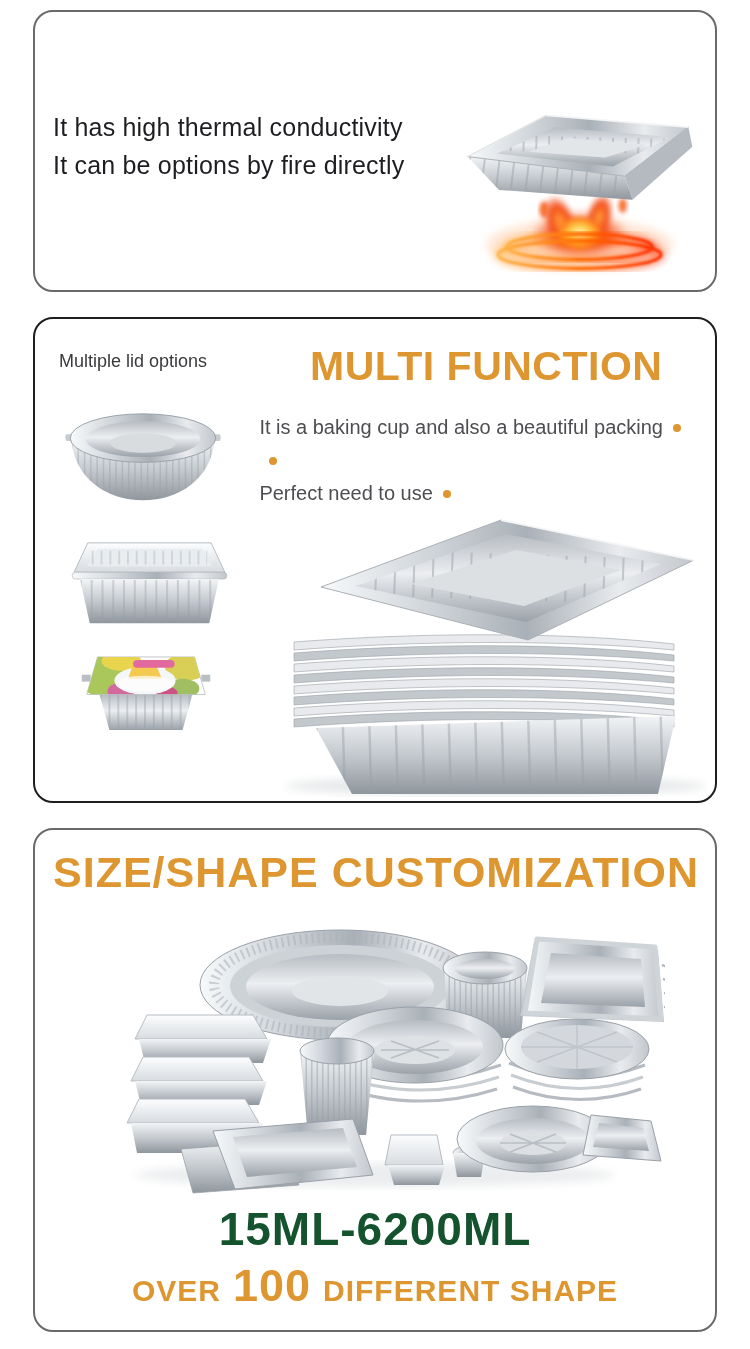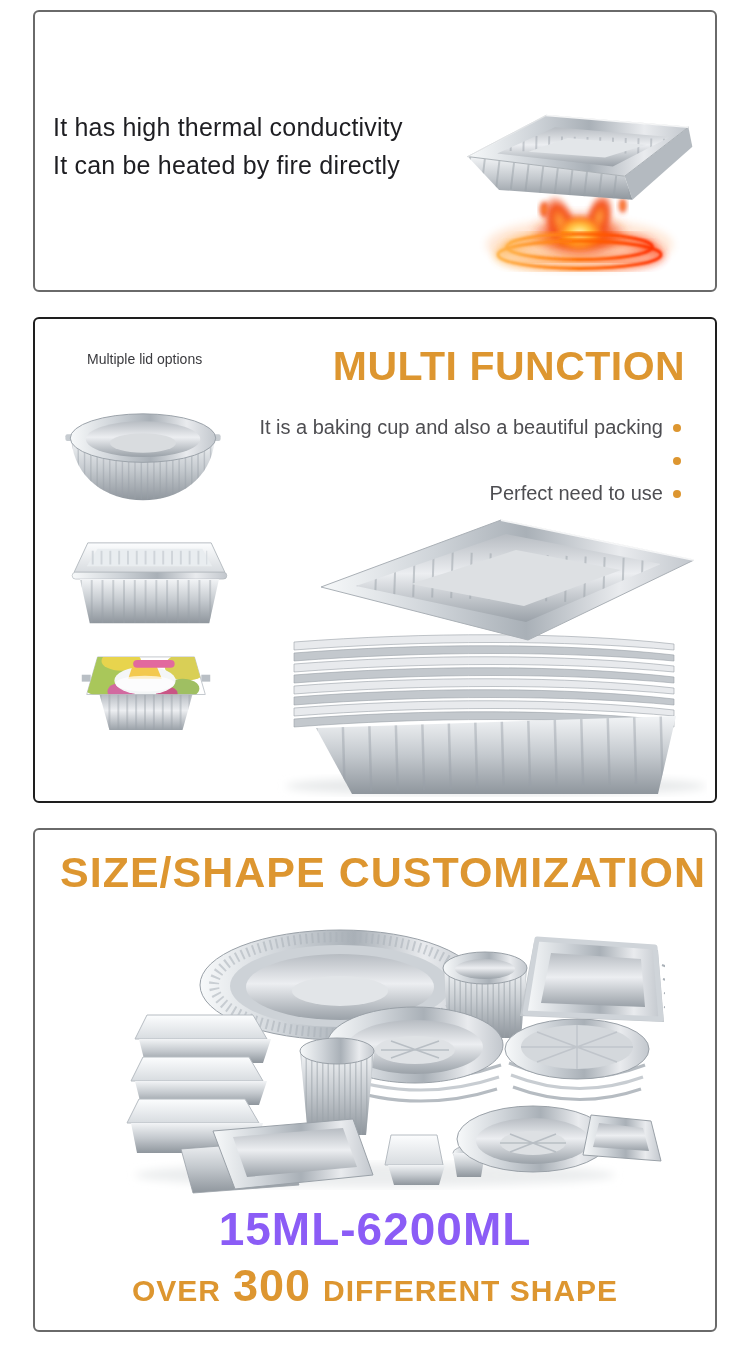--- a/index.html
+++ b/index.html
@@ -1,54 +1,54 @@
 <!DOCTYPE html>
 <html><head>
 <meta charset="utf-8">
 <style>
   html,body{margin:0;padding:0;background:#ffffff;}
   body{
     width:750px;height:1349px;position:relative;overflow:hidden;
     font-family:"Liberation Sans", sans-serif;
   }
-  .card{position:absolute;background:#ffffff;border-radius:6px;box-sizing:border-box;}
+  .card{position:absolute;background:#ffffff;border-radius:20px;box-sizing:border-box;}
   .card-1{left:33px;top:10px;width:684px;height:282px;border:2px solid #6a6a6a;}
   .card-2{left:33px;top:317px;width:684px;height:486px;border:2px solid #1e1e1e;}
   .card-3{left:33px;top:828px;width:684px;height:504px;border:2px solid #6a6a6a;}
 
   .thermal-text{
     position:absolute;left:18px;top:96px;
     font-size:25px;line-height:38px;color:#1e1e22;letter-spacing:.2px;
   }
   .fire-illu{position:absolute;left:415px;top:84px;width:260px;height:180px;}
 
-  .lid-note{position:absolute;left:24px;top:32px;font-size:14px;color:#3a3a3e;margin-left:28px;}
+  .lid-note{position:absolute;left:24px;top:32px;font-size:18px;color:#3a3a3e;}
   .mf-title{
-    position:absolute;left:275px;top:24px;width:398px;text-align:center;
+    position:absolute;left:275px;top:24px;width:398px;
     font-size:41px;font-weight:800;letter-spacing:.5px;color:#DD9630;
   }
-  .bullets{position:absolute;right:34px;top:92px;text-align:right;
+  .bullets{position:absolute;right:34px;top:92px;text-align:left;
     font-size:20px;line-height:33px;color:#4e4e52;}
   .bullet-row{white-space:nowrap;}
   .dot{display:inline-block;width:8px;height:8px;border-radius:50%;
     background:#DD9630;margin-left:10px;vertical-align:2px;}
 
   .bowl-illu{position:absolute;left:30px;top:90px;width:156px;height:97px;}
   .rectbox-illu{position:absolute;left:33px;top:218px;width:162px;height:93px;}
   .printed-illu{position:absolute;left:45px;top:332px;width:132px;height:84px;}
   .stack-illu{position:absolute;left:170px;top:183px;width:502px;height:295px;}
 
   .cz-title{
-    position:absolute;left:8px;top:18px;width:100%;text-align:center;
+    position:absolute;left:1px;top:18px;width:100%;text-align:center;
     font-size:43px;font-weight:800;letter-spacing:1px;color:#DD9630;
   }
   .collage-illu{position:absolute;left:50px;top:92px;width:580px;height:272px;}
   .cz-range{
     position:absolute;left:0;top:372px;width:100%;text-align:center;
-    font-size:46px;font-weight:800;letter-spacing:1px;color:#8b5cf6;
+    font-size:46px;font-weight:800;letter-spacing:1px;color:#14532d;
   }
   .cz-sizes{
     position:absolute;left:0;top:430px;width:100%;text-align:center;
     font-weight:800;color:#DD9630;
   }
   .cz-sizes .small{font-size:30px;letter-spacing:1px;}
   .cz-sizes .big{font-size:45px;margin:0 12px;letter-spacing:1px;}
 </style>
 </head>
 <body>
@@ -100,21 +100,21 @@
       </filter>
     <filter id="b4">
         <feGaussianBlur stdDeviation="4.5"></feGaussianBlur>
       </filter>
   </defs>
 </svg>
 
 <div class="card card-1">
   <div class="thermal-text">
     <div>It has high thermal conductivity</div>
-    <div>It can be heated by fire directly</div>
+    <div>It can be options by fire directly</div>
   </div>
   <svg class="fire-illu" viewBox="0 0 265 180">
     <defs>
       <clipPath id="wallClip">
           <polygon points="18,60 178,80 186,104 50,94"></polygon>
         </clipPath>
       <clipPath id="cavClip">
           <polygon points="48,57 107,30 224,40 166,70"></polygon>
         </clipPath>
     </defs>
@@ -331,15 +331,15 @@
     <ellipse cx="448" cy="218" rx="57" ry="23" fill="url(#gInner)"></ellipse>
     <ellipse cx="448" cy="220" rx="33" ry="12" fill="#dde0e3"></ellipse>
     <path d="M415,220 h66 M425,211 l46,18 M471,211 l-46,18" stroke="#b8bec4" stroke-width="1.5"></path>
 
     <polygon points="506,192 566,198 576,238 498,232" fill="url(#gSilverH)" stroke="#9aa1a8" stroke-width="1"></polygon>
     <polygon points="514,200 558,205 564,228 508,224" fill="url(#gInner)"></polygon>
   </svg>
 
   <div class="cz-range">15ML-6200ML</div>
   <div class="cz-sizes">
-    <span class="small">OVER</span><span class="big">300</span><span class="small">DIFFERENT SHAPE</span>
+    <span class="small">OVER</span><span class="big">100</span><span class="small">DIFFERENT SHAPE</span>
   </div>
 </div>
 
 </body></html>

